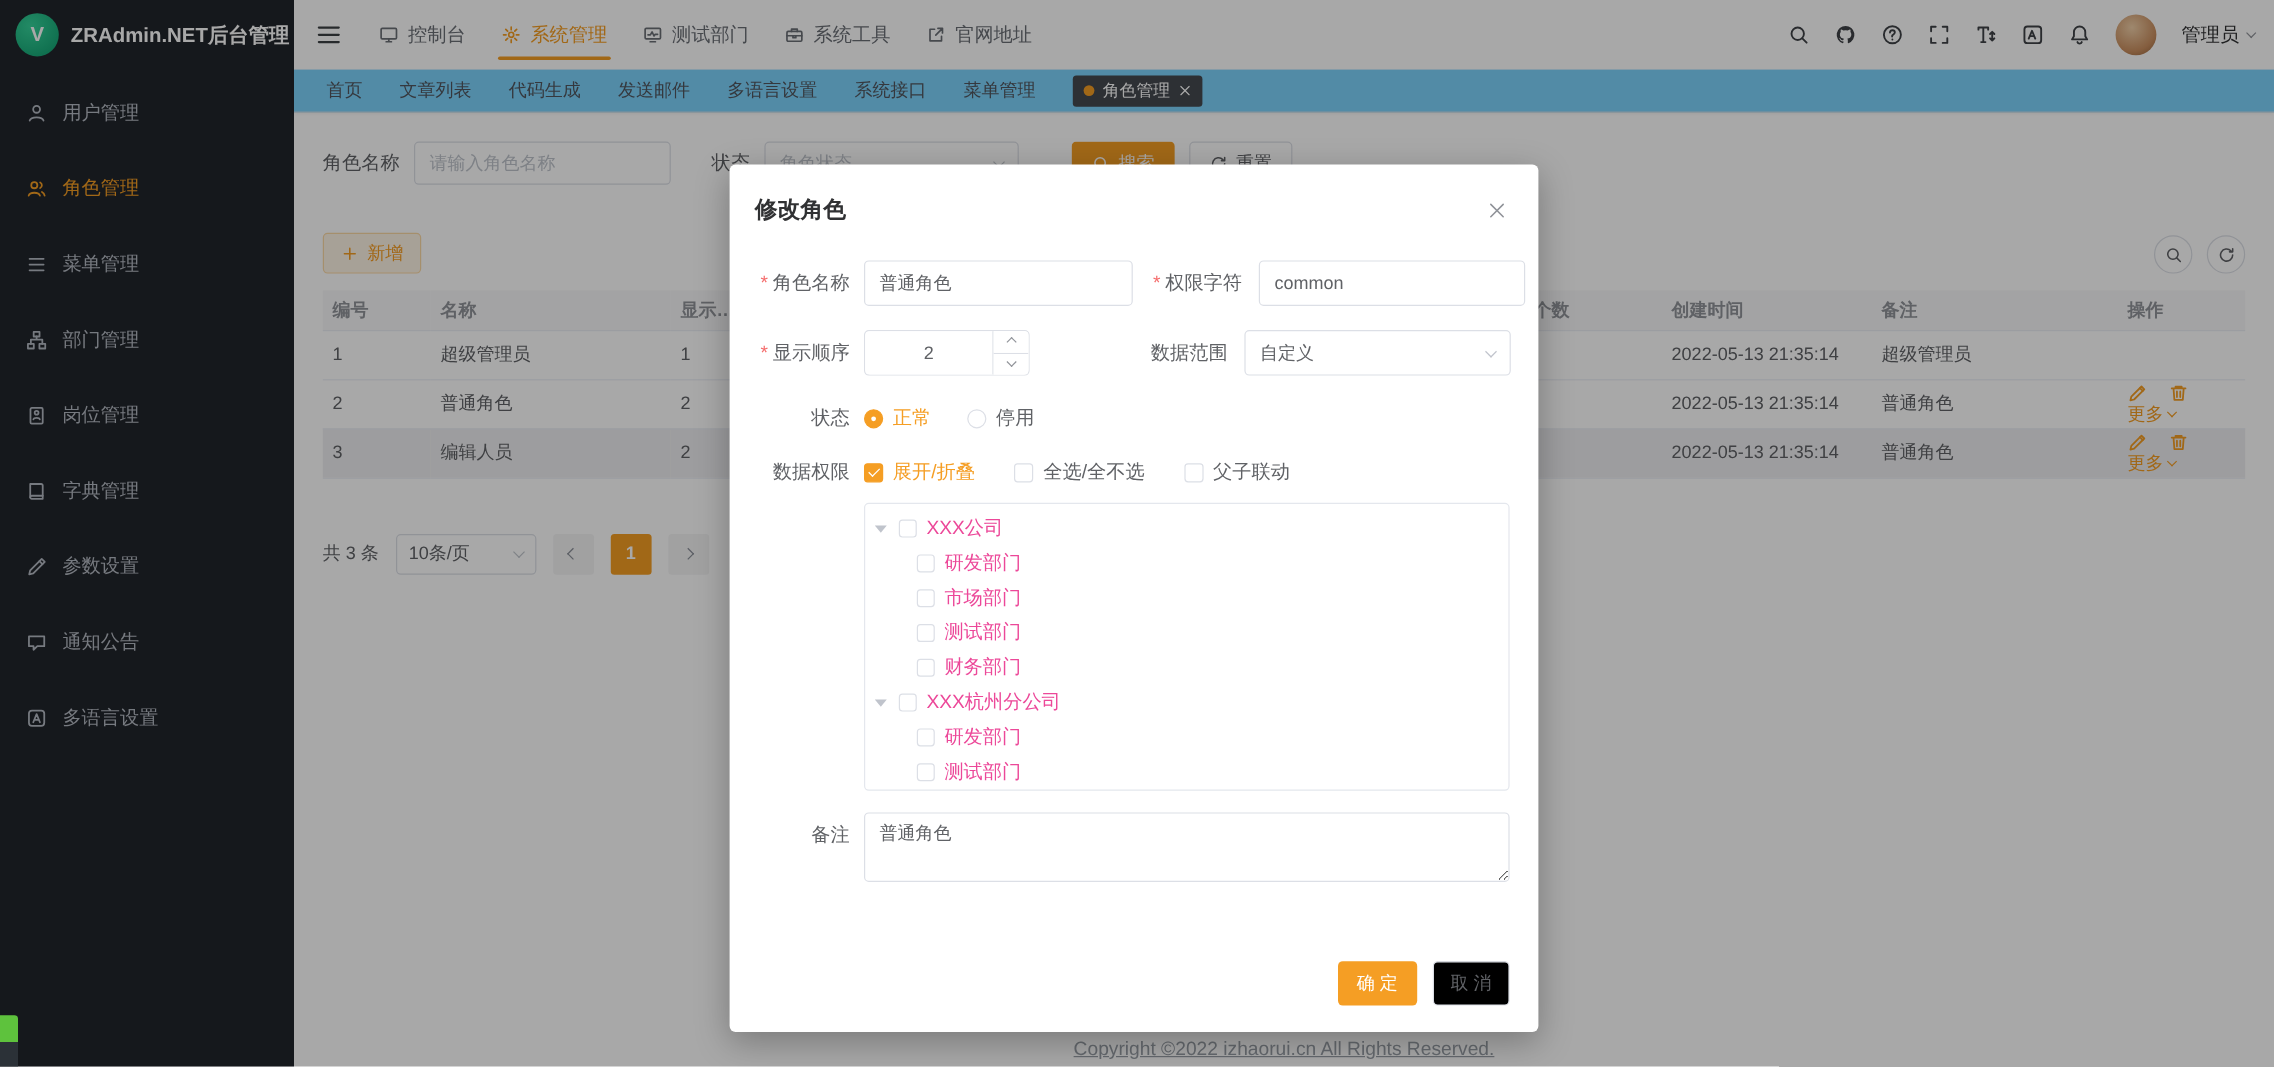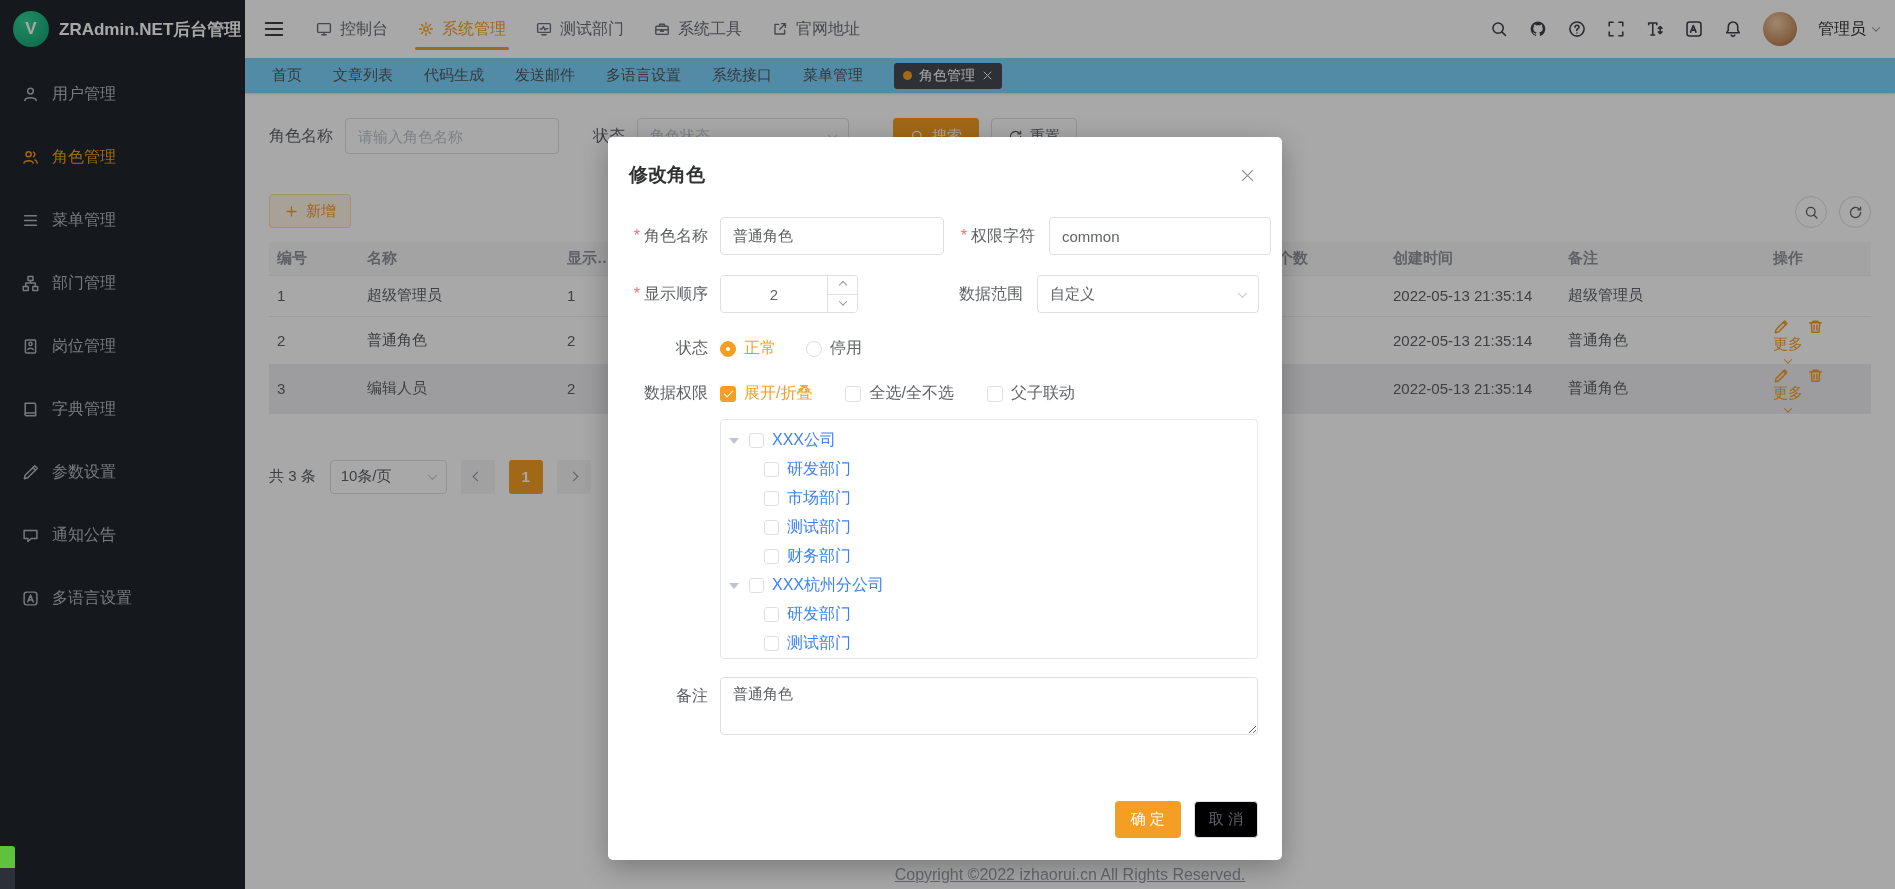--- a/index.html
+++ b/index.html
@@ -75,21 +75,21 @@
   .circle-btn { width:32px; height:32px; border-radius:50%; border:1px solid #dcdfe6; display:flex; align-items:center;
     justify-content:center; color:#606266; background:#fff; cursor:pointer; }
   .circle-btn .ic { width:15px; height:15px; }
 
   table.grid { width:100%; border-collapse:collapse; table-layout:fixed; margin-top:14px; }
   .grid th { height:33px; background:#f8f8f9; color:#909399; font-weight:600; text-align:left; padding:0 8px;
     border-bottom:1px solid #ebeef5; font-size:15px; }
   .grid td { height:41px; padding:0 8px; color:#606266; border-bottom:1px solid #ebeef5; font-size:15px; }
   .grid tr.hl td { background:#efeff1; }
   .trunc { display:inline-block; max-width:3.4em; overflow:hidden; text-overflow:ellipsis; white-space:nowrap; vertical-align:bottom; }
-  .op { color:#f59e24; margin-right:13px; display:inline-flex; align-items:center; gap:4px; cursor:pointer; vertical-align:middle;flex-direction:column; }
+  .op { color:#f59e24; margin-right:13px; display:inline-flex; align-items:center; gap:4px; cursor:pointer; vertical-align:middle; }
   .op .ic { width:17px; height:17px; }
   .op.more { font-size:15px; }
   .op .chev { width:6px; height:6px; }
 
   .pager { display:flex; align-items:center; margin-top:46px; gap:14px; font-size:15px; color:#606266; }
   .pg-size { width:117px; height:34px; border:1px solid #dcdfe6; border-radius:4px; display:flex; align-items:center;
     justify-content:space-between; padding:0 10px; cursor:pointer; }
   .pg-size .chev { color:#c0c4cc; }
   .pg-btn { min-width:34px; height:34px; border:none; border-radius:3px; background:#f4f4f5; color:#8a8f98;
     display:flex; align-items:center; justify-content:center; cursor:pointer; font-size:15px; }
@@ -128,21 +128,21 @@
   .radio.checked .radio-dot { background:#f59e24; border-color:#f59e24; }
   .radio.checked .radio-dot::after { content:""; position:absolute; left:5px; top:5px; width:4px; height:4px; border-radius:50%; background:#fff; }
   .frow.perm { margin-bottom:15px; }
   .check { display:inline-flex; align-items:center; gap:8px; margin-right:33px; font-size:16px; color:#606266; cursor:pointer; }
   .box { width:16px; height:16px; border:1px solid #dcdfe6; border-radius:3px; background:#fff; position:relative; flex-shrink:0; }
   .check.checked { color:#f59e24; }
   .check.checked .box, .tnode.checked .box { background:#f59e24; border-color:#f59e24; }
   .check.checked .box::after { content:""; position:absolute; left:5px; top:1.5px; width:4px; height:8px;
     border-right:1.8px solid #fff; border-bottom:1.8px solid #fff; transform:rotate(45deg); }
   .tree-wrap { margin-left:112px; width:538px; height:240px; border:1px solid #e4e7ed; border-radius:4px; padding:6px 0; overflow:hidden; }
-  .tnode { height:29px; display:flex; align-items:center; gap:8px; padding-left:8px; font-size:16px; color:#3b82f6; cursor:pointer; }
+  .tnode { height:29px; display:flex; align-items:center; gap:8px; padding-left:8px; font-size:16px; color:#ec4899; cursor:pointer; }
   .tnode.child { padding-left:43px; }
   .tnode .box { width:15px; height:15px; }
   .tree-caret { width:0; height:0; border-left:5px solid transparent; border-right:5px solid transparent; border-top:6px solid #c0c4cc; margin-right:2px; flex-shrink:0; }
   .remark-row { display:flex; margin-top:18px; }
   .remark-row .flabel { margin-top:9px; }
   .dtextarea { width:538px; height:58px; border:1px solid #dcdfe6; border-radius:4px; padding:7px 12px; font-size:15px;
     color:#606266; outline:none; font-family:inherit; resize:both; }
   .dlg-footer { margin-top:auto; padding:0 24px 22px 0; display:flex; justify-content:flex-end; gap:13px; }
   .btn-confirm { background:#f59e24; color:#fff; height:37px; padding:0 16px; border-radius:4px; font-size:15px; border:none; cursor:pointer; white-space:nowrap; }
   .btn-cancel { background:#000000; border:1px solid #dcdfe6; color:#606266; height:37px; padding:0 14px; border-radius:4px; font-size:15px; cursor:pointer; white-space:nowrap; }

